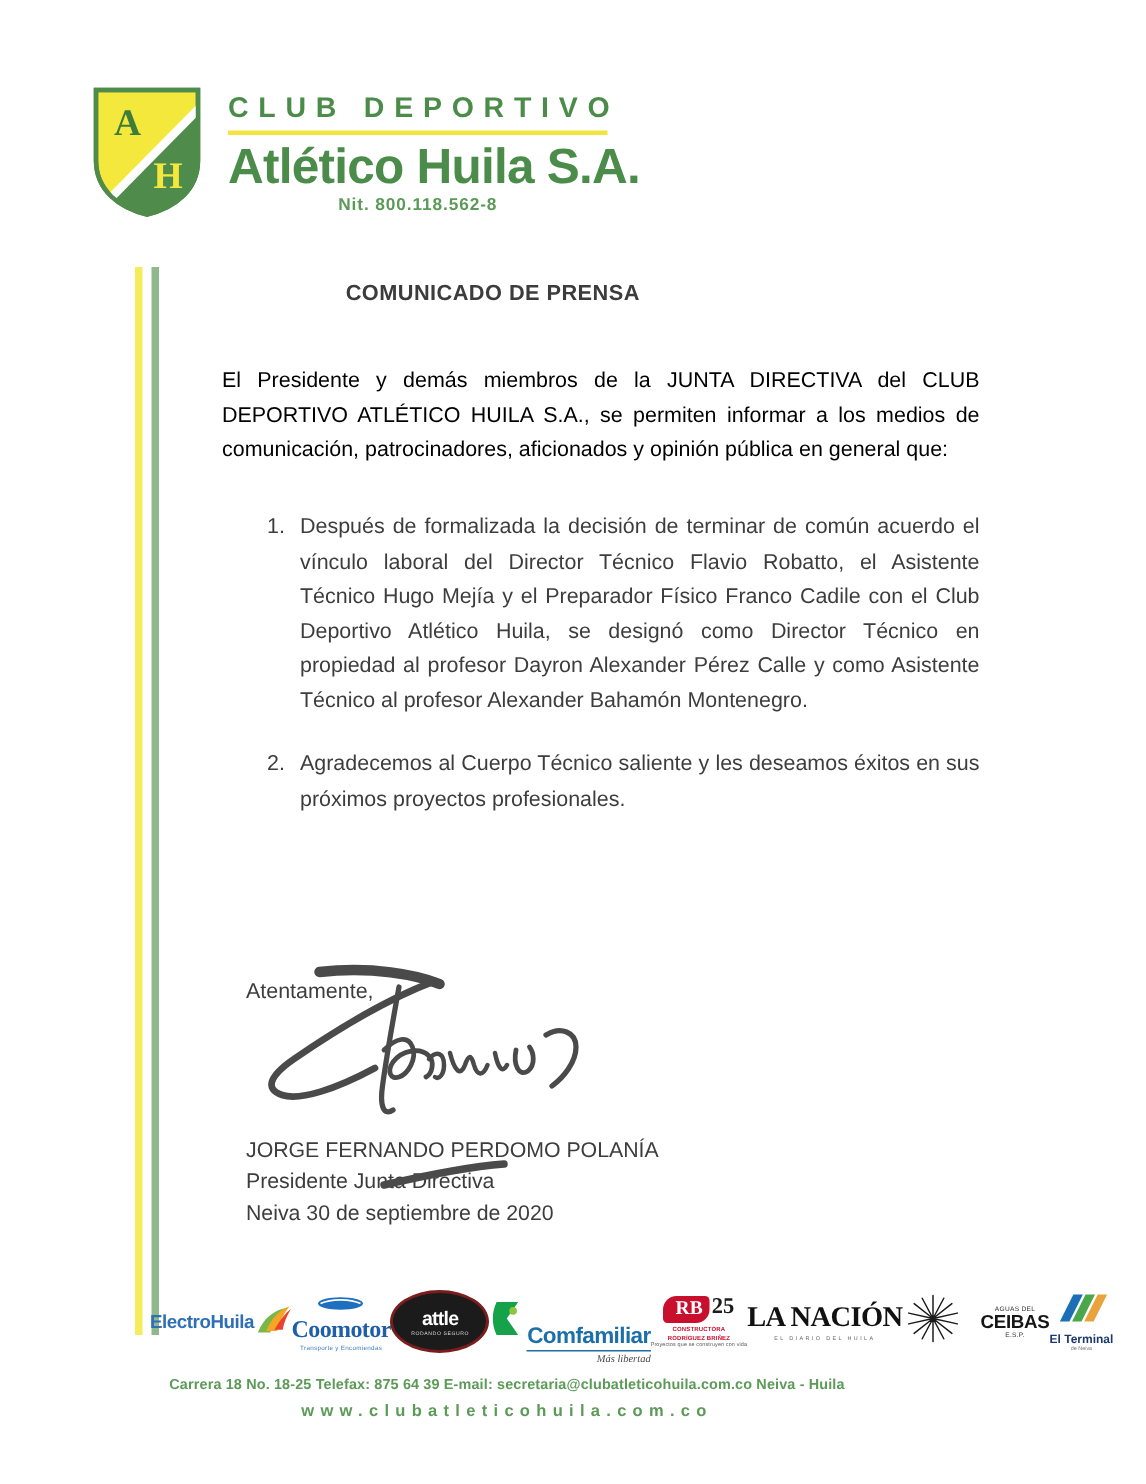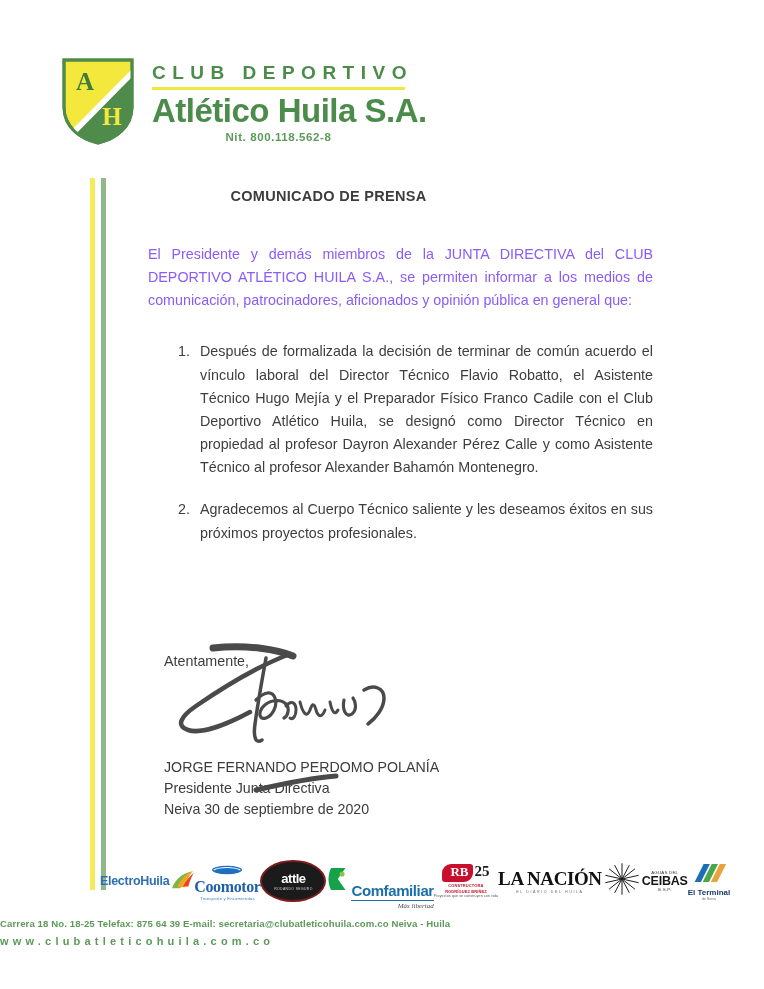--- a/index.html
+++ b/index.html
@@ -91,21 +91,21 @@
   .content {
     position: absolute;
     top: 243px;
     left: 148px;
     width: 505px;
   }
   .para {
     font-size: 14.3px;
     line-height: 1.62;
     text-align: justify;
-    color: #8b5cf6;
+    color: #000000;
     margin: 0;
   }
   ol.items {
     margin: 28px 0 0 0;
     padding: 0 0 0 22px;
     list-style: none;
     counter-reset: itemnum;
   }
   ol.items > li {
     position: relative;
@@ -280,21 +280,21 @@
     color: #111111;
     letter-spacing: -0.4px;
     line-height: 1;
   }
   .sp-lanacion .ln-sub {
     font-size: 3.6px;
     color: #666;
     letter-spacing: 1.6px;
     margin-top: 2px;
   }
-  .sp-ceibas { display: flex; align-items: center; justify-content: center; }
+  .sp-ceibas { display: flex; align-items: center; justify-content: center; gap: 12px; }
   .sp-ceibas .cb-text { text-align: center; }
   .sp-ceibas .cb-pre { font-size: 4.4px; color: #333; letter-spacing: 0.2px; }
   .sp-ceibas .cb-name {
     font-size: 12.5px;
     font-weight: bold;
     color: #161616;
     letter-spacing: -0.2px;
     line-height: 1;
   }
   .sp-terminal { text-align: center; }
@@ -306,20 +306,21 @@
     margin-top: 1px;
   }
   .sp-terminal .tm-sub { font-size: 3.6px; color: #777; }
 
   
   .footer {
     position: absolute;
     top: 918px;
     left: 0;
     width: 676px;
+    text-align: center;
   }
   .footer-line1 {
     font-size: 9.6px;
     font-weight: bold;
     color: #5c9a58;
     letter-spacing: 0.1px;
   }
   .footer-line2 {
     font-size: 11px;
     font-weight: bold;

